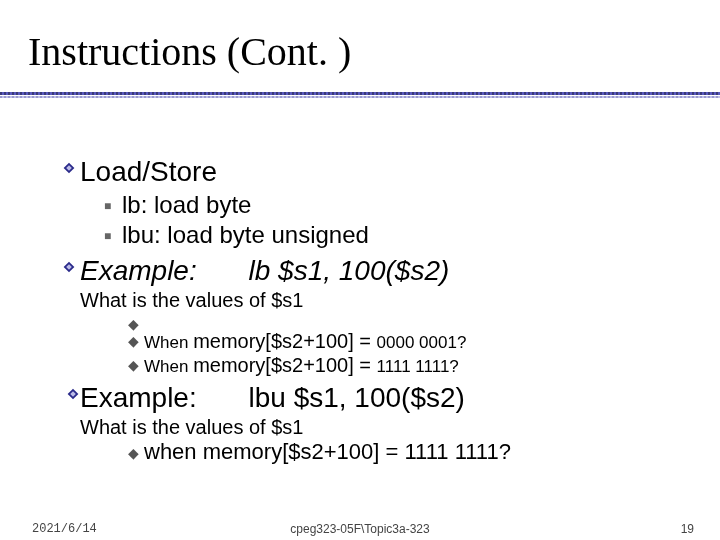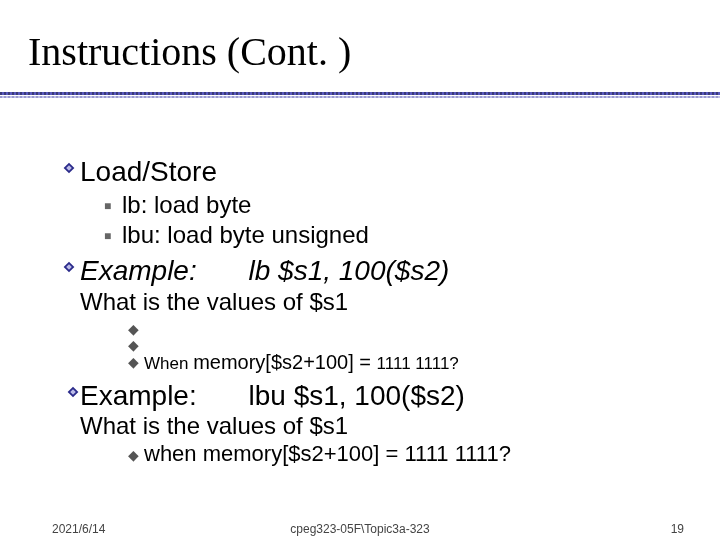--- a/index.html
+++ b/index.html
@@ -84,21 +84,21 @@
   .lvl2 .bullet-square {
     display: inline-block;
     width: 18px;
     flex: 0 0 18px;
     font-size: 12px;
     color: #666;
     position: relative;
     top: 8px;
   }
   .body-line {
-    font-size: 24px;
+    font-size: 20px;
     margin-left: 0px;
     margin-top: 0px;
   }
   .lvl3 {
     font-size: 20px;
     margin-left: 66px;
     margin-top: 0px;
     white-space: nowrap;
   }
   .lvl3 .bullet-dot {
@@ -122,23 +122,23 @@
   }
   .footer {
     position: absolute;
     bottom: 18px;
     left: 0;
     width: 720px;
     font-size: 12px;
     color: #444;
     font-family: Arial, sans-serif;
   }
-  .footer .date { position: absolute; left: 52px; }
+  .footer .date { position: absolute; left: 32px; font-family: Liberation Mono, monospace; }
   .footer .mid  { position: absolute; left: 0; width: 720px; text-align: center; }
-  .footer .num  { position: absolute; right: 36px; }
+  .footer .num  { position: absolute; right: 26px; }
   svg.diamond {
     width: 14px; height: 14px;
     vertical-align: top;
   }
 </style>
 </head>
 <body>
 
 <div class="slide">
 
@@ -184,20 +184,23 @@
 
     <div class="row body-line" style="margin-left:18px;">
       <span>What is the values of $s1</span>
     </div>
 
     <div class="row lvl3">
       <span class="bullet-dot">◆</span>
     </div>
     <div class="row lvl3">
       <span class="bullet-dot">◆</span>
+      <span>
+        <span class="smaller">When </span><span>memory[$s2+100] = </span><span class="smaller">0000 0001?</span>
+      </span>
     </div>
     <div class="row lvl3">
       <span class="bullet-dot">◆</span>
       <span>
         <span class="smaller">When </span><span>memory[$s2+100] = </span><span class="smaller">1111 1111?</span>
       </span>
     </div>
 
     <div class="row lvl1" style="margin-top:4px;text-align:right;">
       <span class="bullet-diamond">

